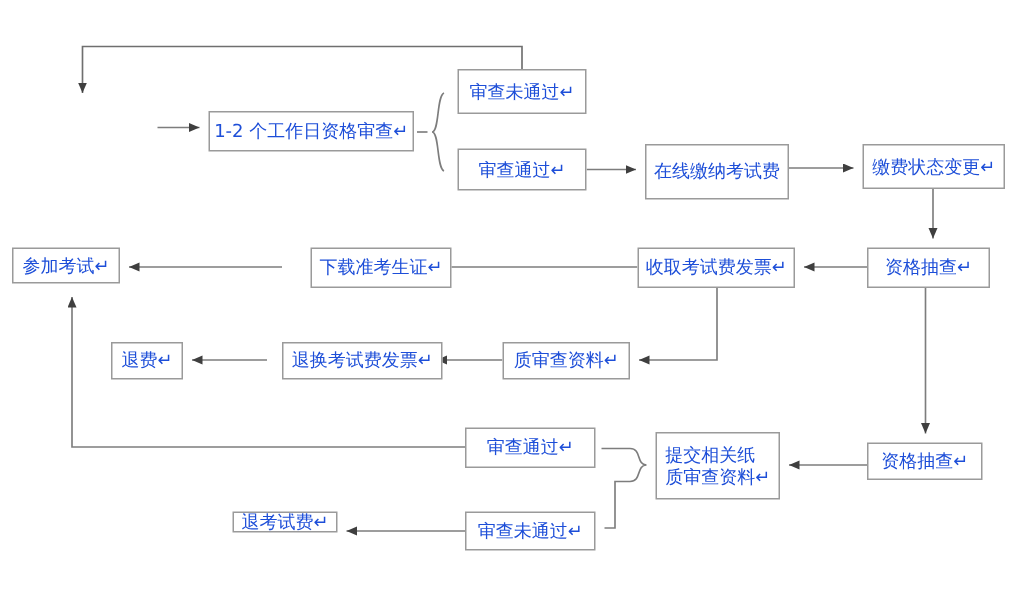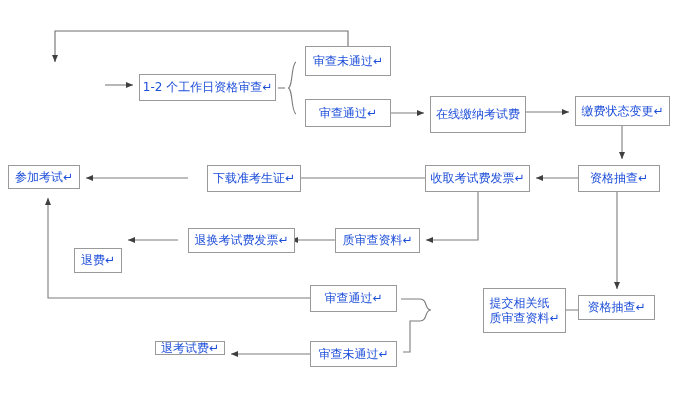--- a/index.html
+++ b/index.html
@@ -94,25 +94,25 @@
   <div class="node" style="left:425px;top:165px;width:105px;height:27px;">收取考试费发票↵</div>
 
   <div class="node" style="left:188px;top:165px;width:94px;height:27px;margin-left:19px;">下载准考生证↵</div>
 
   <div class="node" style="left:8px;top:165px;width:72px;height:24px;">参加考试↵</div>
 
   <div class="node" style="left:335px;top:228px;width:85px;height:25px;">质审查资料↵</div>
 
   <div class="node" style="left:188px;top:228px;width:107px;height:25px;">退换考试费发票↵</div>
 
-  <div class="node" style="left:74px;top:228px;width:48px;height:25px;margin-top:20px;">退费↵</div>
+  <div class="node" style="left:74px;top:228px;width:48px;height:25px;">退费↵</div>
 
   <div class="node" style="left:578px;top:295px;width:77px;height:25px;">资格抽查↵</div>
 
-  <div class="node" style="left:437px;top:288px;width:83px;height:45px;margin-left:46px;">提交相关纸
+  <div class="node" style="left:437px;top:288px;width:83px;height:45px;">提交相关纸
 质审查资料↵</div>
 
   <div class="node" style="left:310px;top:285px;width:87px;height:27px;">审查通过↵</div>
 
   <div class="node" style="left:310px;top:341px;width:87px;height:26px;">审查未通过↵</div>
 
   <div class="node" style="left:155px;top:341px;width:70px;height:14px;">退考试费↵</div>
 
 </div>
 

